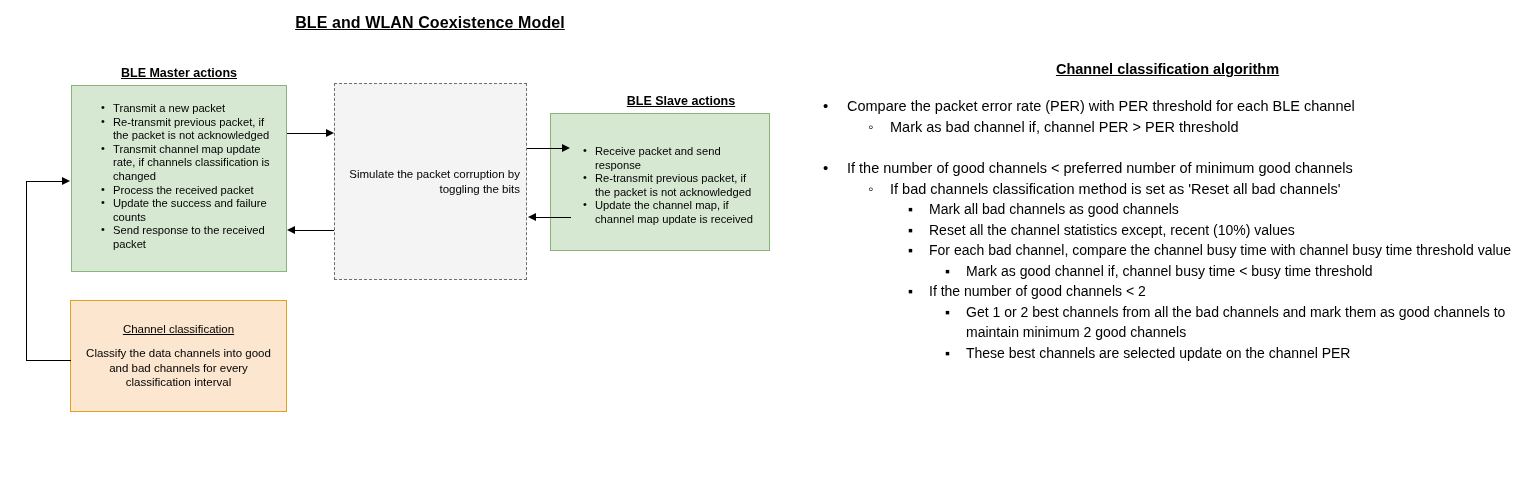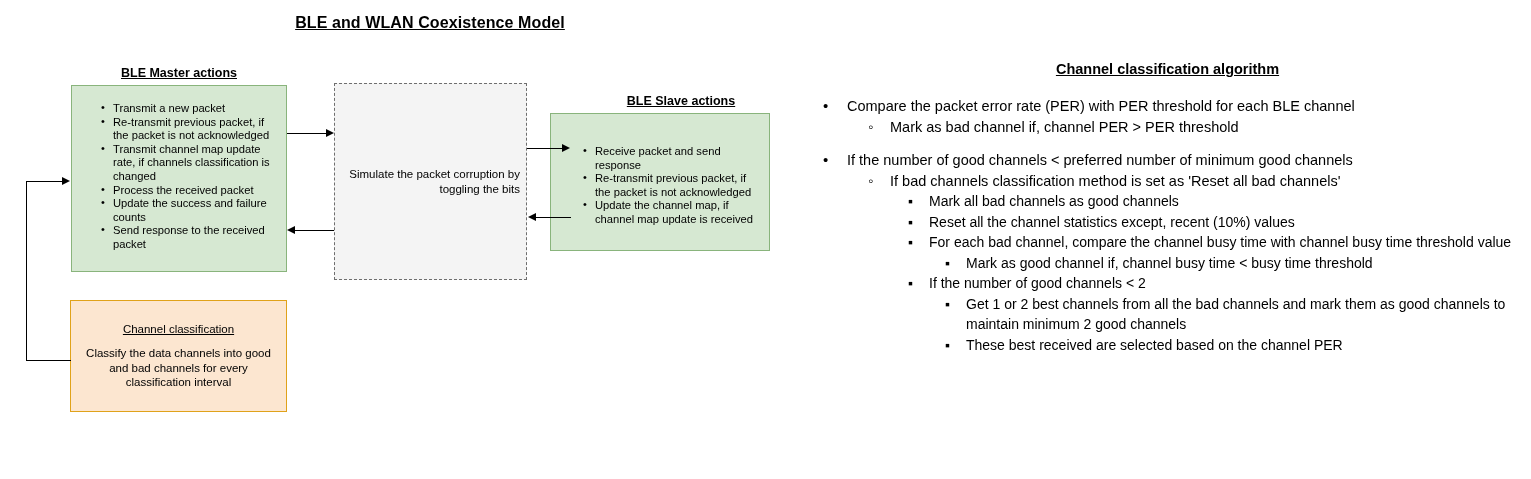--- a/index.html
+++ b/index.html
@@ -152,21 +152,21 @@
   
   .lvl1 { padding-left: 24px; margin-left: 8px; }
   .lvl2 { padding-left: 22px; margin-left: 53px; font-size: 14.5px; }
   .lvl3 { padding-left: 21px; margin-left: 93px; font-size: 14px; }
   .lvl4 { padding-left: 21px; margin-left: 130px; font-size: 14px; }
 
   .mk-disc::before   { content: "\2022"; font-size: 15px; }
   .mk-circle::before { content: "\25E6"; font-size: 15px; }
   .mk-square::before { content: "\25AA"; font-size: 14px; }
 
-  .gap-before { margin-top: 13px; }
+  .gap-before { margin-top: 21px; }
 </style>
 </head>
 <body>
 
 <div class="abs" id="main-title">BLE and WLAN Coexistence Model</div>
 
 <div class="abs box-heading" id="heading-master">BLE Master actions</div>
 <div class="abs flow-box green-box" id="box-master">
   <ul class="box-list" id="list-master">
     <li>Transmit a new packet</li>
@@ -250,15 +250,15 @@
     <div class="algo-item lvl3">
       <span class="marker mk-square"></span>
       <span class="atext">If the number of good channels &lt; 2</span>
     </div>
     <div class="algo-item lvl4">
       <span class="marker mk-square"></span>
       <span class="atext">Get 1 or 2  best channels from all the bad channels and mark them as good channels to maintain minimum 2 good channels</span>
     </div>
     <div class="algo-item lvl4">
       <span class="marker mk-square"></span>
-      <span class="atext">These best received are selected based on the channel PER</span>
+      <span class="atext">These best channels are selected update on the channel PER</span>
     </div>
   </div>
 
 </body></html>

